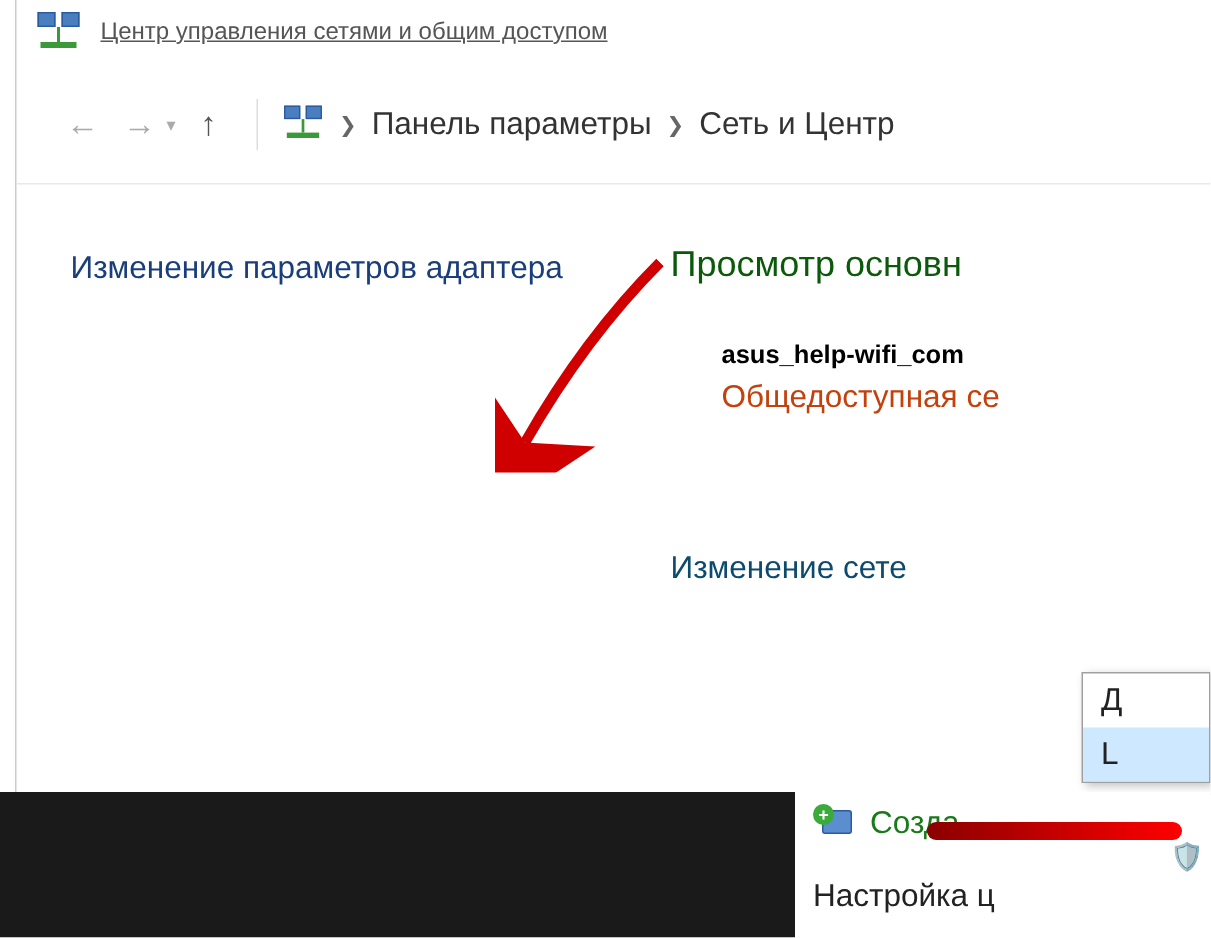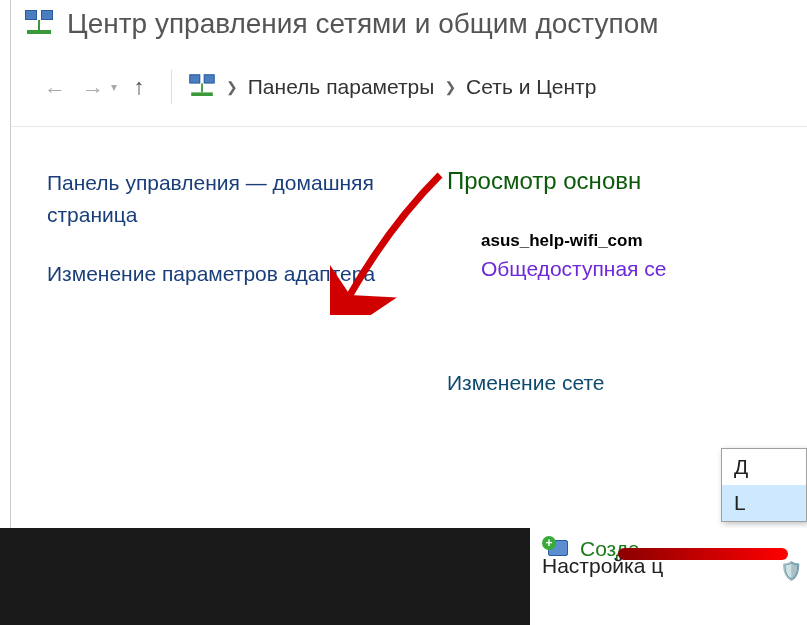--- a/index.html
+++ b/index.html
@@ -23,22 +23,23 @@
       border-bottom: 1px solid #ccc;
     }
     .titlebar {
       display: flex;
       align-items: center;
       padding: 8px 14px 10px 14px;
       gap: 14px;
     }
     .titlebar .title {
       color: #555;
-      font-size: 28px;
+      font-size: 16px;
       font-weight: 400;
+      text-decoration: underline;
     }
     .net-icon {
       width: 28px;
       height: 28px;
       position: relative;
     }
     .net-icon .pc {
       position: absolute;
       width: 12px;
       height: 10px;
@@ -130,21 +131,21 @@
       margin-bottom: 30px;
       line-height: 1.4;
     }
     .net-name {
       color: #000;
       font-size: 17px;
       font-weight: 700;
       margin-left: 34px;
     }
     .net-type {
-      color: #6d28d9;
+      color: #c2410c;
       font-size: 21px;
       margin-left: 34px;
       margin-top: 6px;
     }
     .change-net {
       color: #0c4a6e;
       font-size: 21px;
       margin-top: 90px;
     }
     .arrow-svg {
@@ -240,21 +241,21 @@
     }
     .shield {
       position: absolute;
       right: 4px;
       top: 560px;
       font-size: 18px;
     }
     .tune-row {
       position: absolute;
       left: 542px;
-      top: 554px;
+      top: 586px;
       color: #222;
       font-size: 21px;
     }
   </style>
 </head>
 <body>
 
 <div class="window">
   <div class="titlebar">
     <div class="net-icon">
@@ -281,21 +282,20 @@
       </div>
       <span class="bc-chev">❯</span>
       <span>Панель параметры</span>
       <span class="bc-chev">❯</span>
       <span>Сеть и Центр</span>
     </div>
   </div>
 
   <div class="content">
     <div class="sidebar">
-      <a class="sidebar-link">Панель управления — домашняя страница</a>
       <a class="sidebar-link">Изменение параметров адаптера</a>
     </div>
     <div class="main">
       <div class="main-title">Просмотр основн</div>
       <div class="net-name">asus_help-wifi_com</div>
       <div class="net-type">Общедоступная се</div>
       <div class="change-net">Изменение сете</div>
     </div>
   </div>
 </div>

